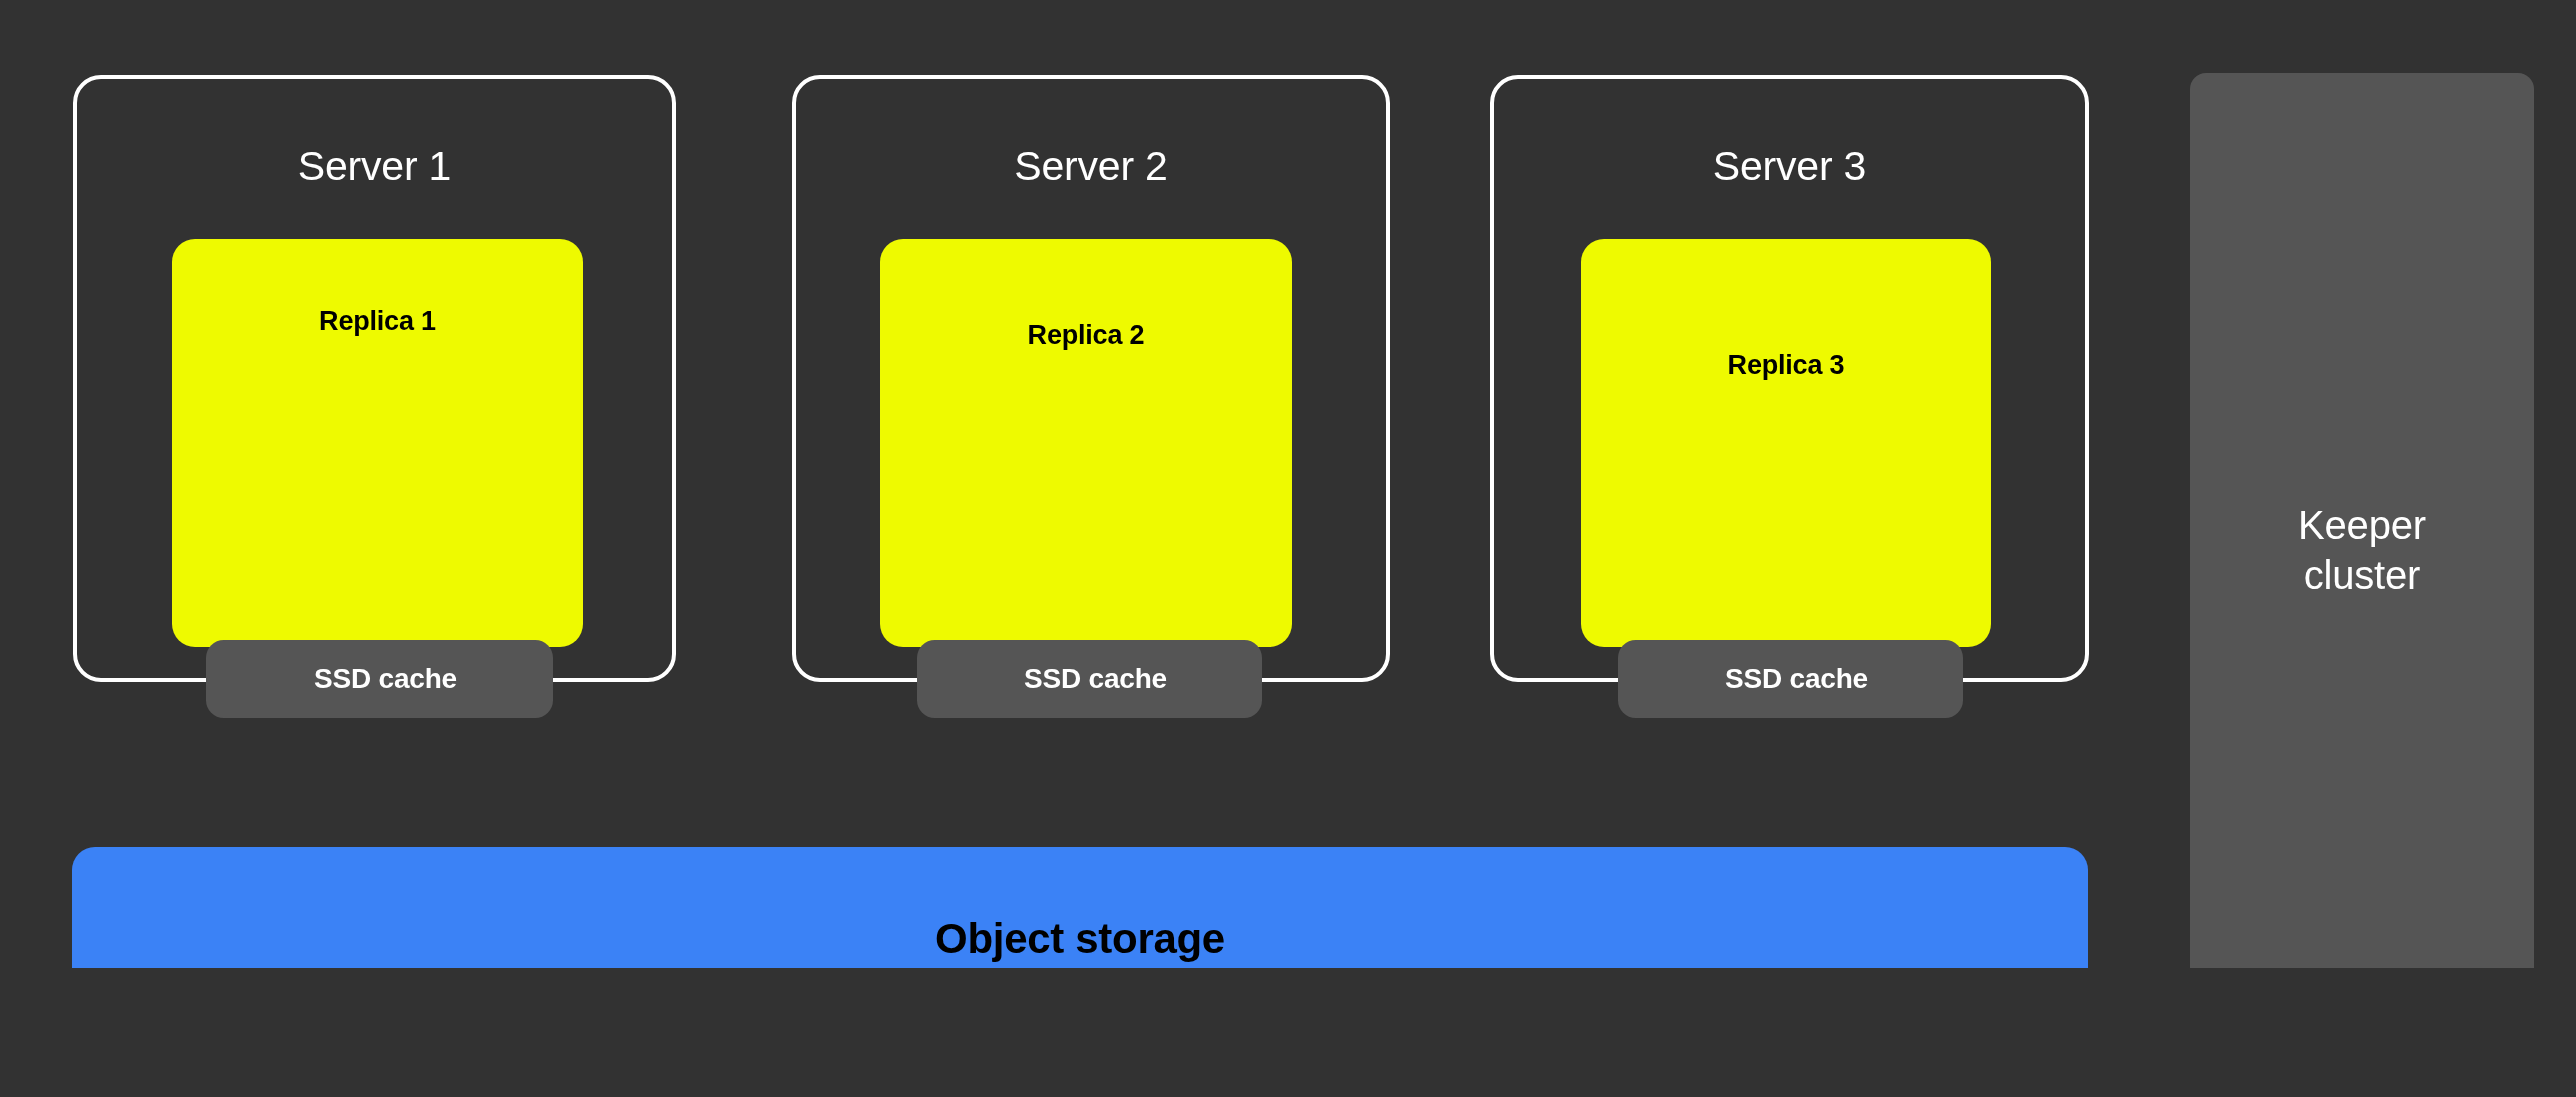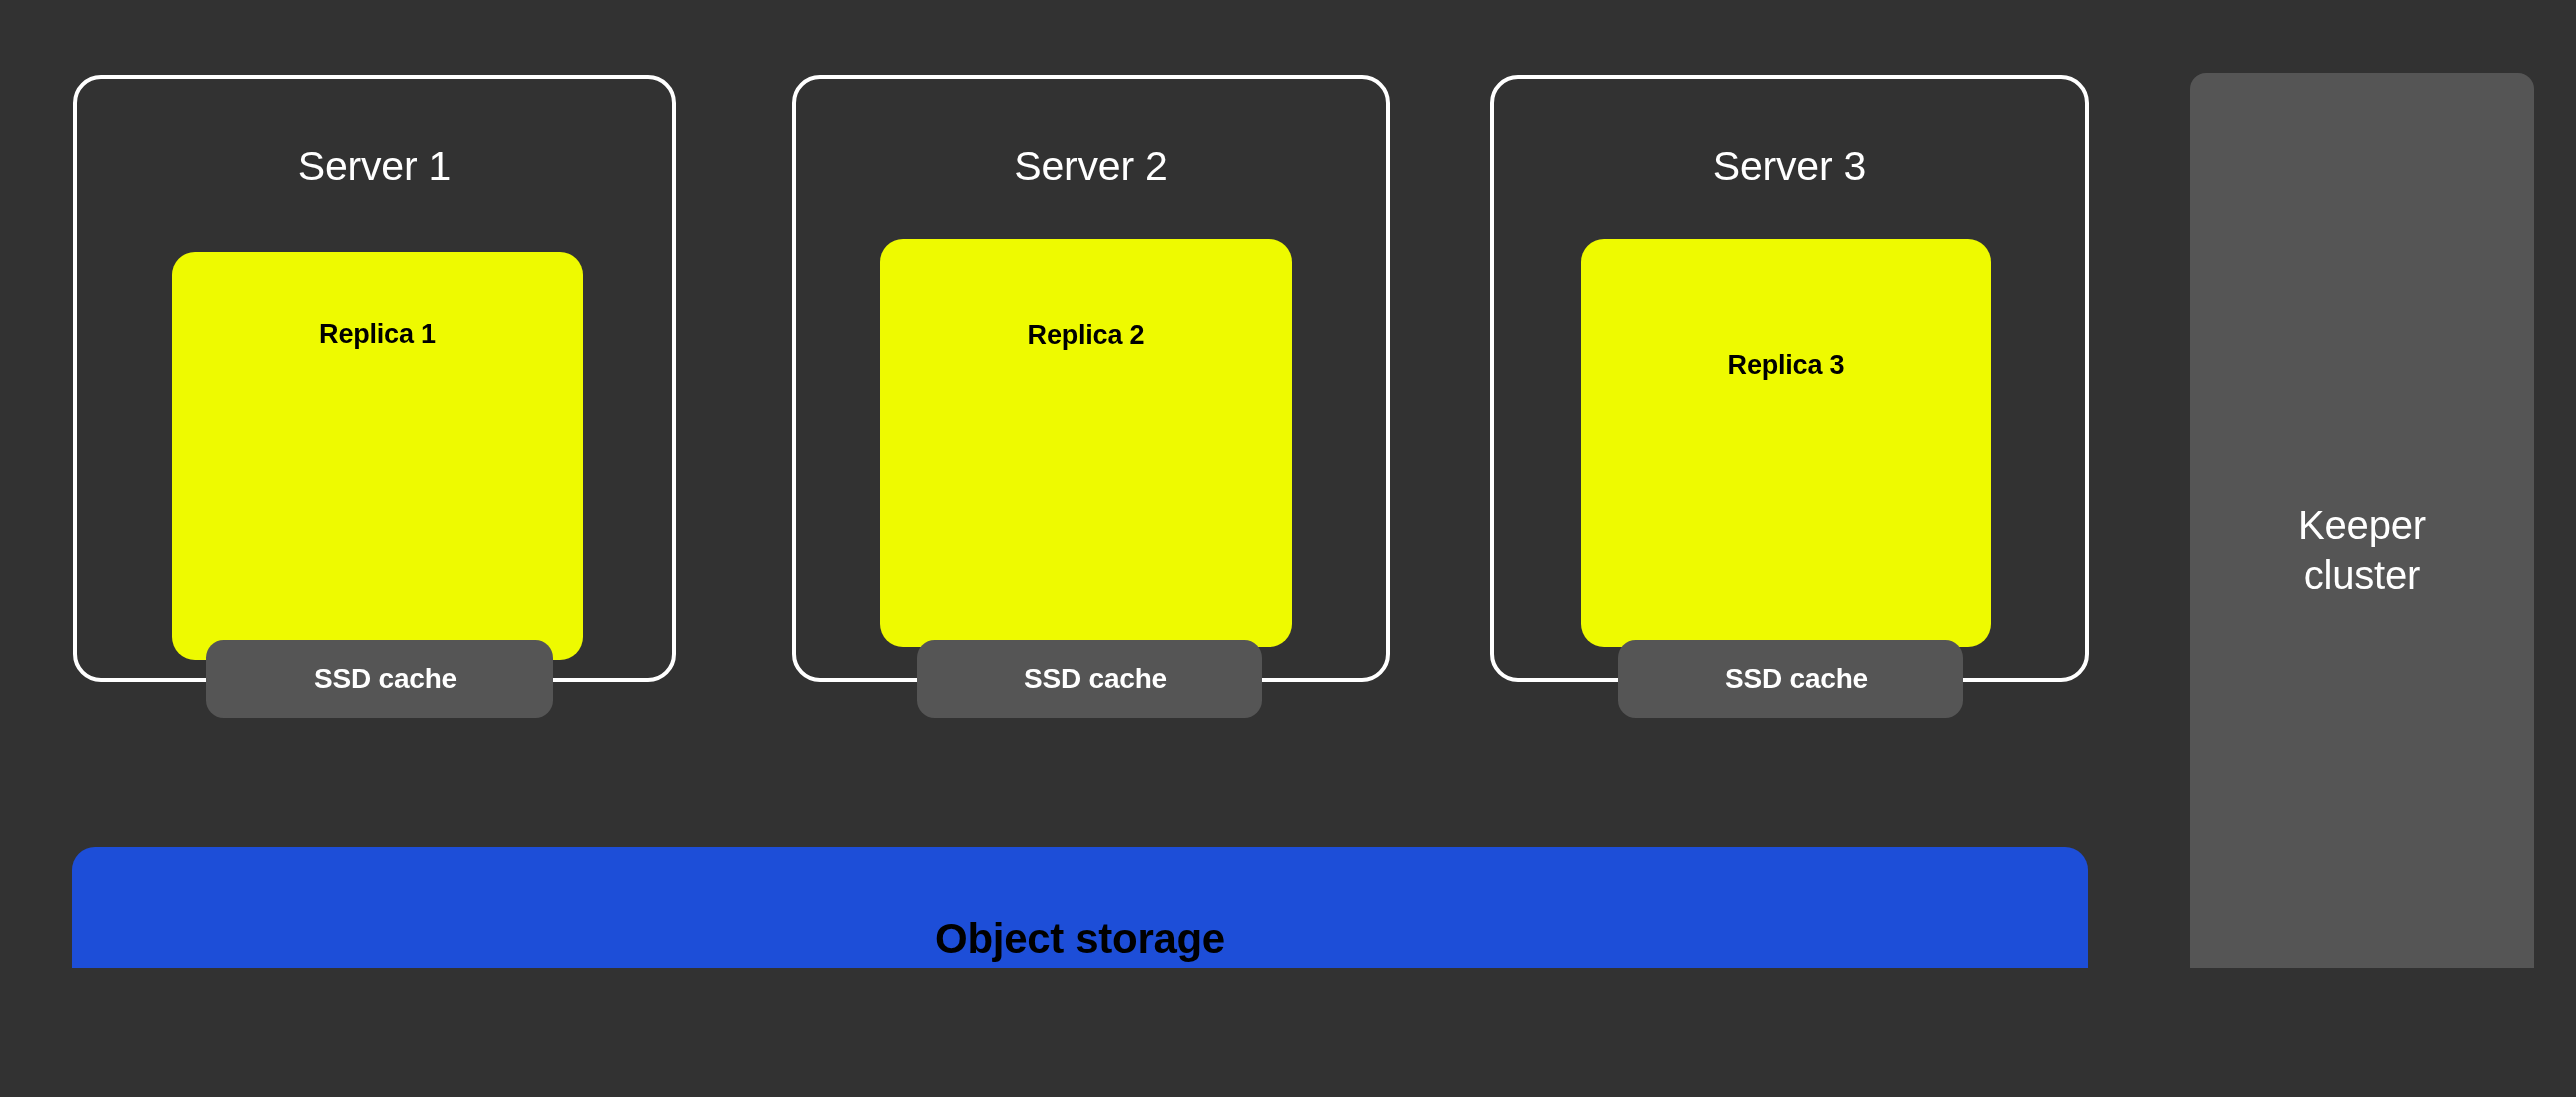--- a/index.html
+++ b/index.html
@@ -81,21 +81,21 @@
     margin-left: 12px;
   }
 
   
   #object-storage {
     position: absolute;
     left: 72px;
     top: 847px;
     width: 2016px;
     height: 183px;
-    background: #1d4ed8;
+    background: #3b82f6;
     border-radius: 23px;
     display: flex;
     align-items: center;
     justify-content: center;
   }
   #object-storage-label {
     color: #000000;
     font-size: 42px;
     font-weight: 600;
     line-height: 1;
@@ -127,21 +127,21 @@
   }
 </style>
 </head>
 <body>
 
 <div id="canvas">
 
   <div class="server-card" style="left:73px; top:75px; width:603px; height:607px;">
     <div class="server-title" style="top:67px;">Server 1</div>
   </div>
-  <div class="replica-box" style="left:172px; top:252px; width:411px; height:408px;">
+  <div class="replica-box" style="left:172px; top:239px; width:411px; height:408px;">
     <div class="replica-label" style="top:69px;">Replica 1</div>
   </div>
   <div class="ssd-cache" style="left:206px; top:640px; width:347px; height:78px;">
     <span class="ssd-cache-label">SSD cache</span>
   </div>
 
   <div class="server-card" style="left:792px; top:75px; width:598px; height:607px;">
     <div class="server-title" style="top:67px;">Server 2</div>
   </div>
   <div class="replica-box" style="left:880px; top:239px; width:412px; height:408px;">

